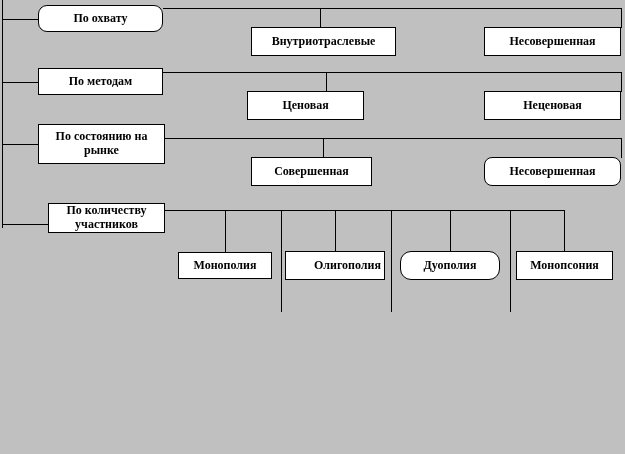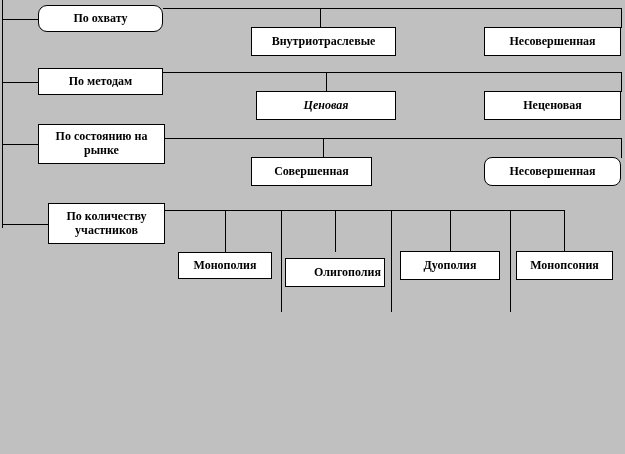--- a/index.html
+++ b/index.html
@@ -39,34 +39,34 @@
     font-weight: bold;
     font-size: 12px;
     line-height: 1.15;
     padding: 1px 3px;
     color: #000000;
   }
   
   .cat1 { left: 38px;  top: 5px;   width: 125px; height: 27px; border-radius: 9px; }
   .cat2 { left: 38px;  top: 68px;  width: 125px; height: 27px; }
   .cat3 { left: 38px;  top: 124px; width: 127px; height: 40px; }
-  .cat4 { left: 48px;  top: 203px; width: 117px; height: 41px; }
+  .cat4 { left: 48px;  top: 203px; width: 117px; height: 30px; }
   
   .c1a { left: 251px; top: 27px;  width: 145px; height: 29px; }
   .c1b { left: 484px; top: 27px;  width: 137px; height: 29px; }
   
-  .c2a { left: 256px; top: 91px;  width: 140px; height: 29px; font-style: italic; }
+  .c2a { left: 247px; top: 91px;  width: 117px; height: 29px; }
   .c2b { left: 484px; top: 91px;  width: 137px; height: 29px; }
   
   .c3a { left: 251px; top: 157px; width: 121px; height: 29px; }
   .c3b { left: 484px; top: 157px; width: 137px; height: 29px; border-radius: 8px; }
   
   .c4a { left: 178px; top: 252px; width: 94px;  height: 27px; }
-  .c4b { left: 285px; top: 258px; width: 100px; height: 29px; padding-left: 28px; }
-  .c4c { left: 400px; top: 251px; width: 100px; height: 29px; }
+  .c4b { left: 285px; top: 251px; width: 100px; height: 29px; padding-left: 28px; }
+  .c4c { left: 400px; top: 251px; width: 100px; height: 29px; border-radius: 11px; }
   .c4d { left: 516px; top: 251px; width: 97px;  height: 29px; }
 </style>
 </head>
 <body>
 
 <div class="canvas">
 
   <svg class="lines" viewBox="0 0 625 454">
 
     <line x1="2" y1="0" x2="2" y2="228"></line>

